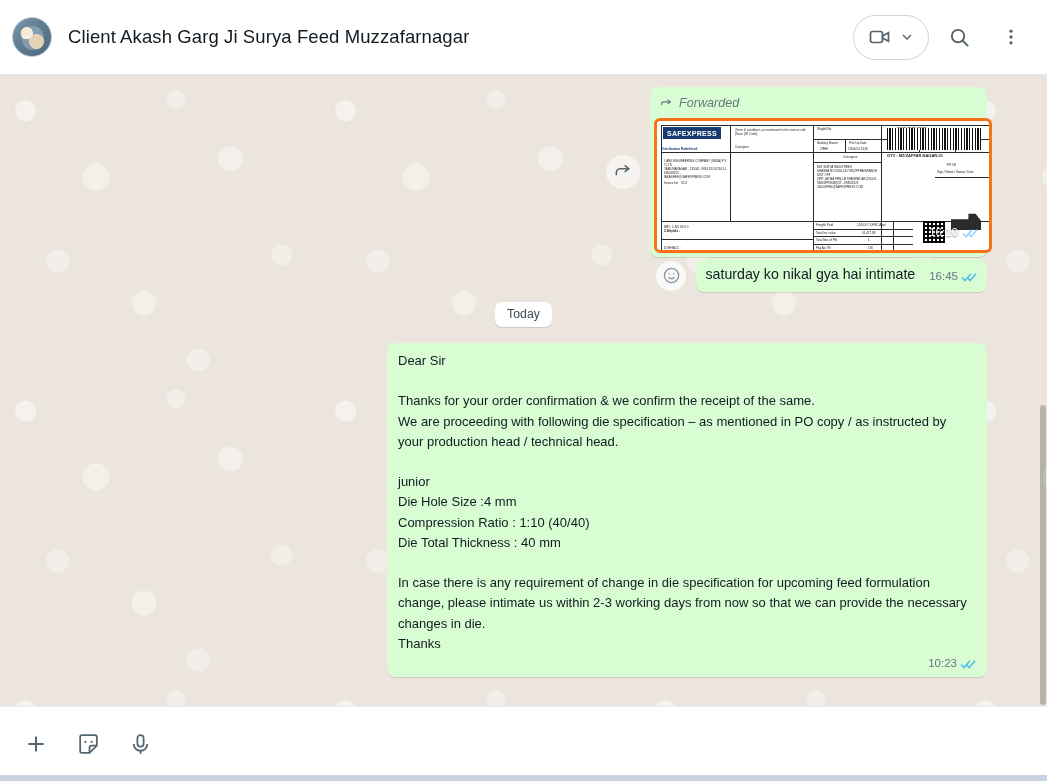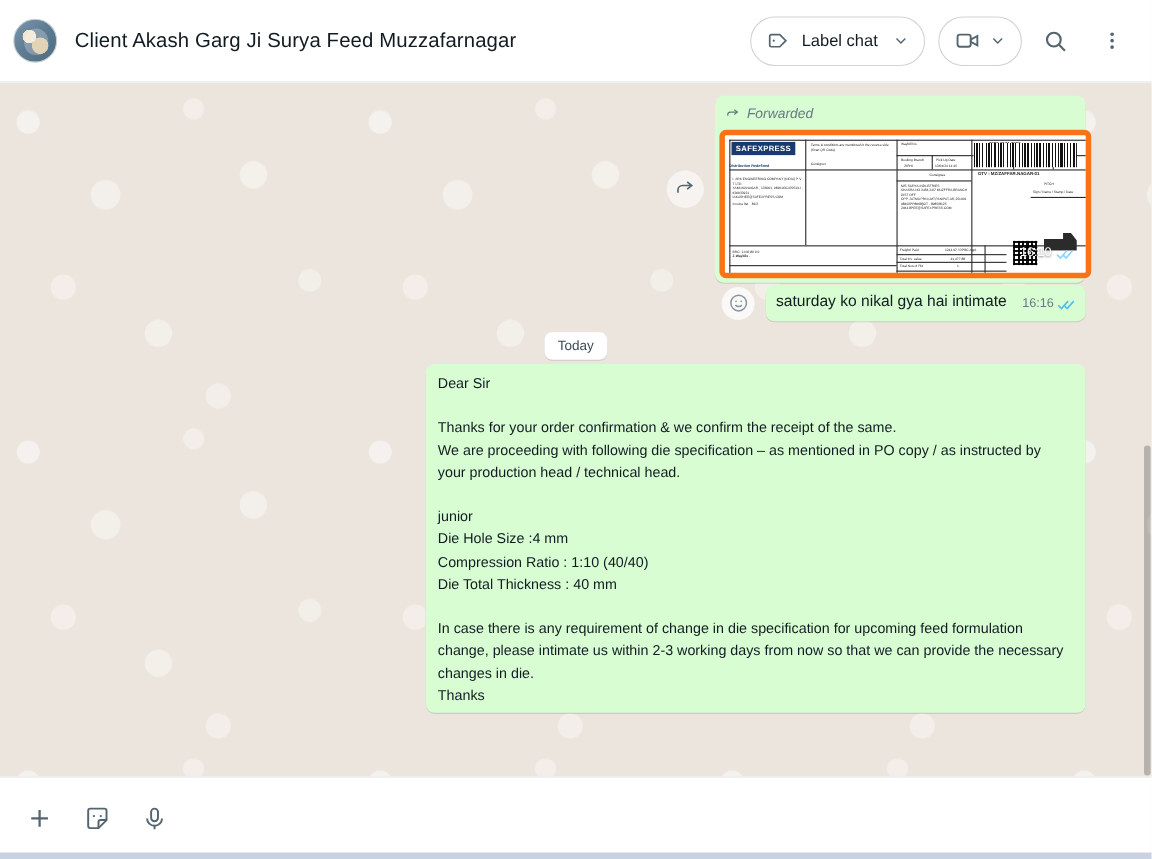--- a/index.html
+++ b/index.html
@@ -158,21 +158,21 @@
     padding: 3px 4px 5px 5px;
   }
   .fwd-arrow { display: inline-flex; }
   .doc-img {
     position: relative;
     width: 338px;
     height: 135px;
     border-radius: 6px;
     overflow: hidden;
     background: #fff;
-    border: 5px solid #f97316;
+    border: 3px solid #f97316;
   }
   .doc-img .dsec { position: absolute; font-size: 3px; color: #1c1c1c; line-height: 4px; }
   .doc-grid {
     position: absolute; inset: 0;
   }
   .doc-line { position: absolute; background: #2a2a2a; }
   .safe-logo {
     position: absolute;
     left: 6px; top: 6px;
     width: 58px; height: 12px;
@@ -248,21 +248,21 @@
     align-items: center;
     justify-content: flex-end;
     gap: 3px;
     font-size: 11.5px;
     color: #667781;
     margin-top: 2px;
     line-height: 15px;
   }
   .ticks { color: #53bdeb; display: inline-flex; }
 
-  .divider-row { margin: 10px 0 4px; }
+  .divider-row { margin: 10px 0 16px; }
   .day-chip {
     background: #ffffff;
     color: #3b4a54;
     font-size: 12.3px;
     padding: 5px 12px 6px;
     border-radius: 7px;
     box-shadow: 0 1px 0.5px rgba(11,20,26,0.13);
   }
 
   .msg-text { white-space: pre-wrap; }
@@ -328,34 +328,20 @@
 </head>
 <body>
 
 <div class="app">
 
   <div class="header">
     <div class="avatar"></div>
     <div class="chat-title">Client Akash Garg Ji Surya Feed Muzzafarnagar</div>
     <div class="header-spacer"></div>
 
-    <div class="pill">
-      <span class="pill-icon">
-        <svg width="22" height="22" viewBox="0 0 24 24" fill="none" stroke="#54656f" stroke-width="1.7">
-          <path d="M3 7.5 A1.5 1.5 0 0 1 4.5 6 H13 l6 6 -6 6 H4.5 A1.5 1.5 0 0 1 3 16.5 Z"></path>
-          <circle cx="7" cy="12" r="1.1" fill="#54656f" stroke="none"></circle>
-        </svg>
-      </span>
-      <span class="pill-label">Label chat</span>
-      <span class="caret-btn">
-        <svg width="16" height="16" viewBox="0 0 24 24" fill="none" stroke="#54656f" stroke-width="2">
-          <path d="M6 9l6 6 6-6"></path>
-        </svg>
-      </span>
-    </div>
 
     <div class="pill">
       <span class="pill-icon">
         <svg width="24" height="24" viewBox="0 0 24 24" fill="none" stroke="#54656f" stroke-width="1.7">
           <rect x="2.5" y="6.5" width="12" height="11" rx="2.2"></rect>
           <path d="M14.5 11l6-3.3v8.6l-6-3.3z"></path>
         </svg>
       </span>
       <span class="caret-btn">
         <svg width="16" height="16" viewBox="0 0 24 24" fill="none" stroke="#54656f" stroke-width="2">
@@ -497,21 +483,21 @@
           <svg width="19" height="19" viewBox="0 0 24 24" fill="none" stroke="#8696a0" stroke-width="1.7">
             <circle cx="12" cy="12" r="9"></circle>
             <circle cx="9" cy="10" r="1" fill="#8696a0" stroke="none"></circle>
             <circle cx="15" cy="10" r="1" fill="#8696a0" stroke="none"></circle>
             <path d="M8.3 14.2c1 1.2 2.3 1.8 3.7 1.8s2.7-.6 3.7-1.8"></path>
           </svg>
         </div>
         <div class="bubble">
           <span class="msg-text">saturday ko nikal gya hai intimate</span>
           <span class="meta" style="display:inline-flex;margin-left:10px;vertical-align:bottom;">
-            <span>16:16</span>
+            <span>16:45</span>
             <span class="ticks">
               <svg width="17" height="12" viewBox="0 0 18 12" fill="none" stroke="currentColor" stroke-width="1.6">
                 <path d="M1 6.5l3.3 3.3L10.6 2.6"></path>
                 <path d="M6.4 6.5l3.3 3.3L16 2.6"></path>
               </svg>
             </span>
           </span>
         </div>
       </div>
 
@@ -528,20 +514,29 @@
 your production head / technical head.
 
 junior
 Die Hole Size :4 mm
 Compression Ratio : 1:10 (40/40)
 Die Total Thickness : 40 mm
 
 In case there is any requirement of change in die specification for upcoming feed formulation
 change, please intimate us within 2-3 working days from now so that we can provide the necessary changes in die.
 Thanks</div>
+          <div class="meta">
+            <span>10:23</span>
+            <span class="ticks">
+              <svg width="17" height="12" viewBox="0 0 18 12" fill="none" stroke="currentColor" stroke-width="1.6">
+                <path d="M1 6.5l3.3 3.3L10.6 2.6"></path>
+                <path d="M6.4 6.5l3.3 3.3L16 2.6"></path>
+              </svg>
+            </span>
+          </div>
         </div>
       </div>
 
     </div>
 
     <div class="scrollbar">
       <div class="scroll-thumb"></div>
     </div>
   </div>
 

